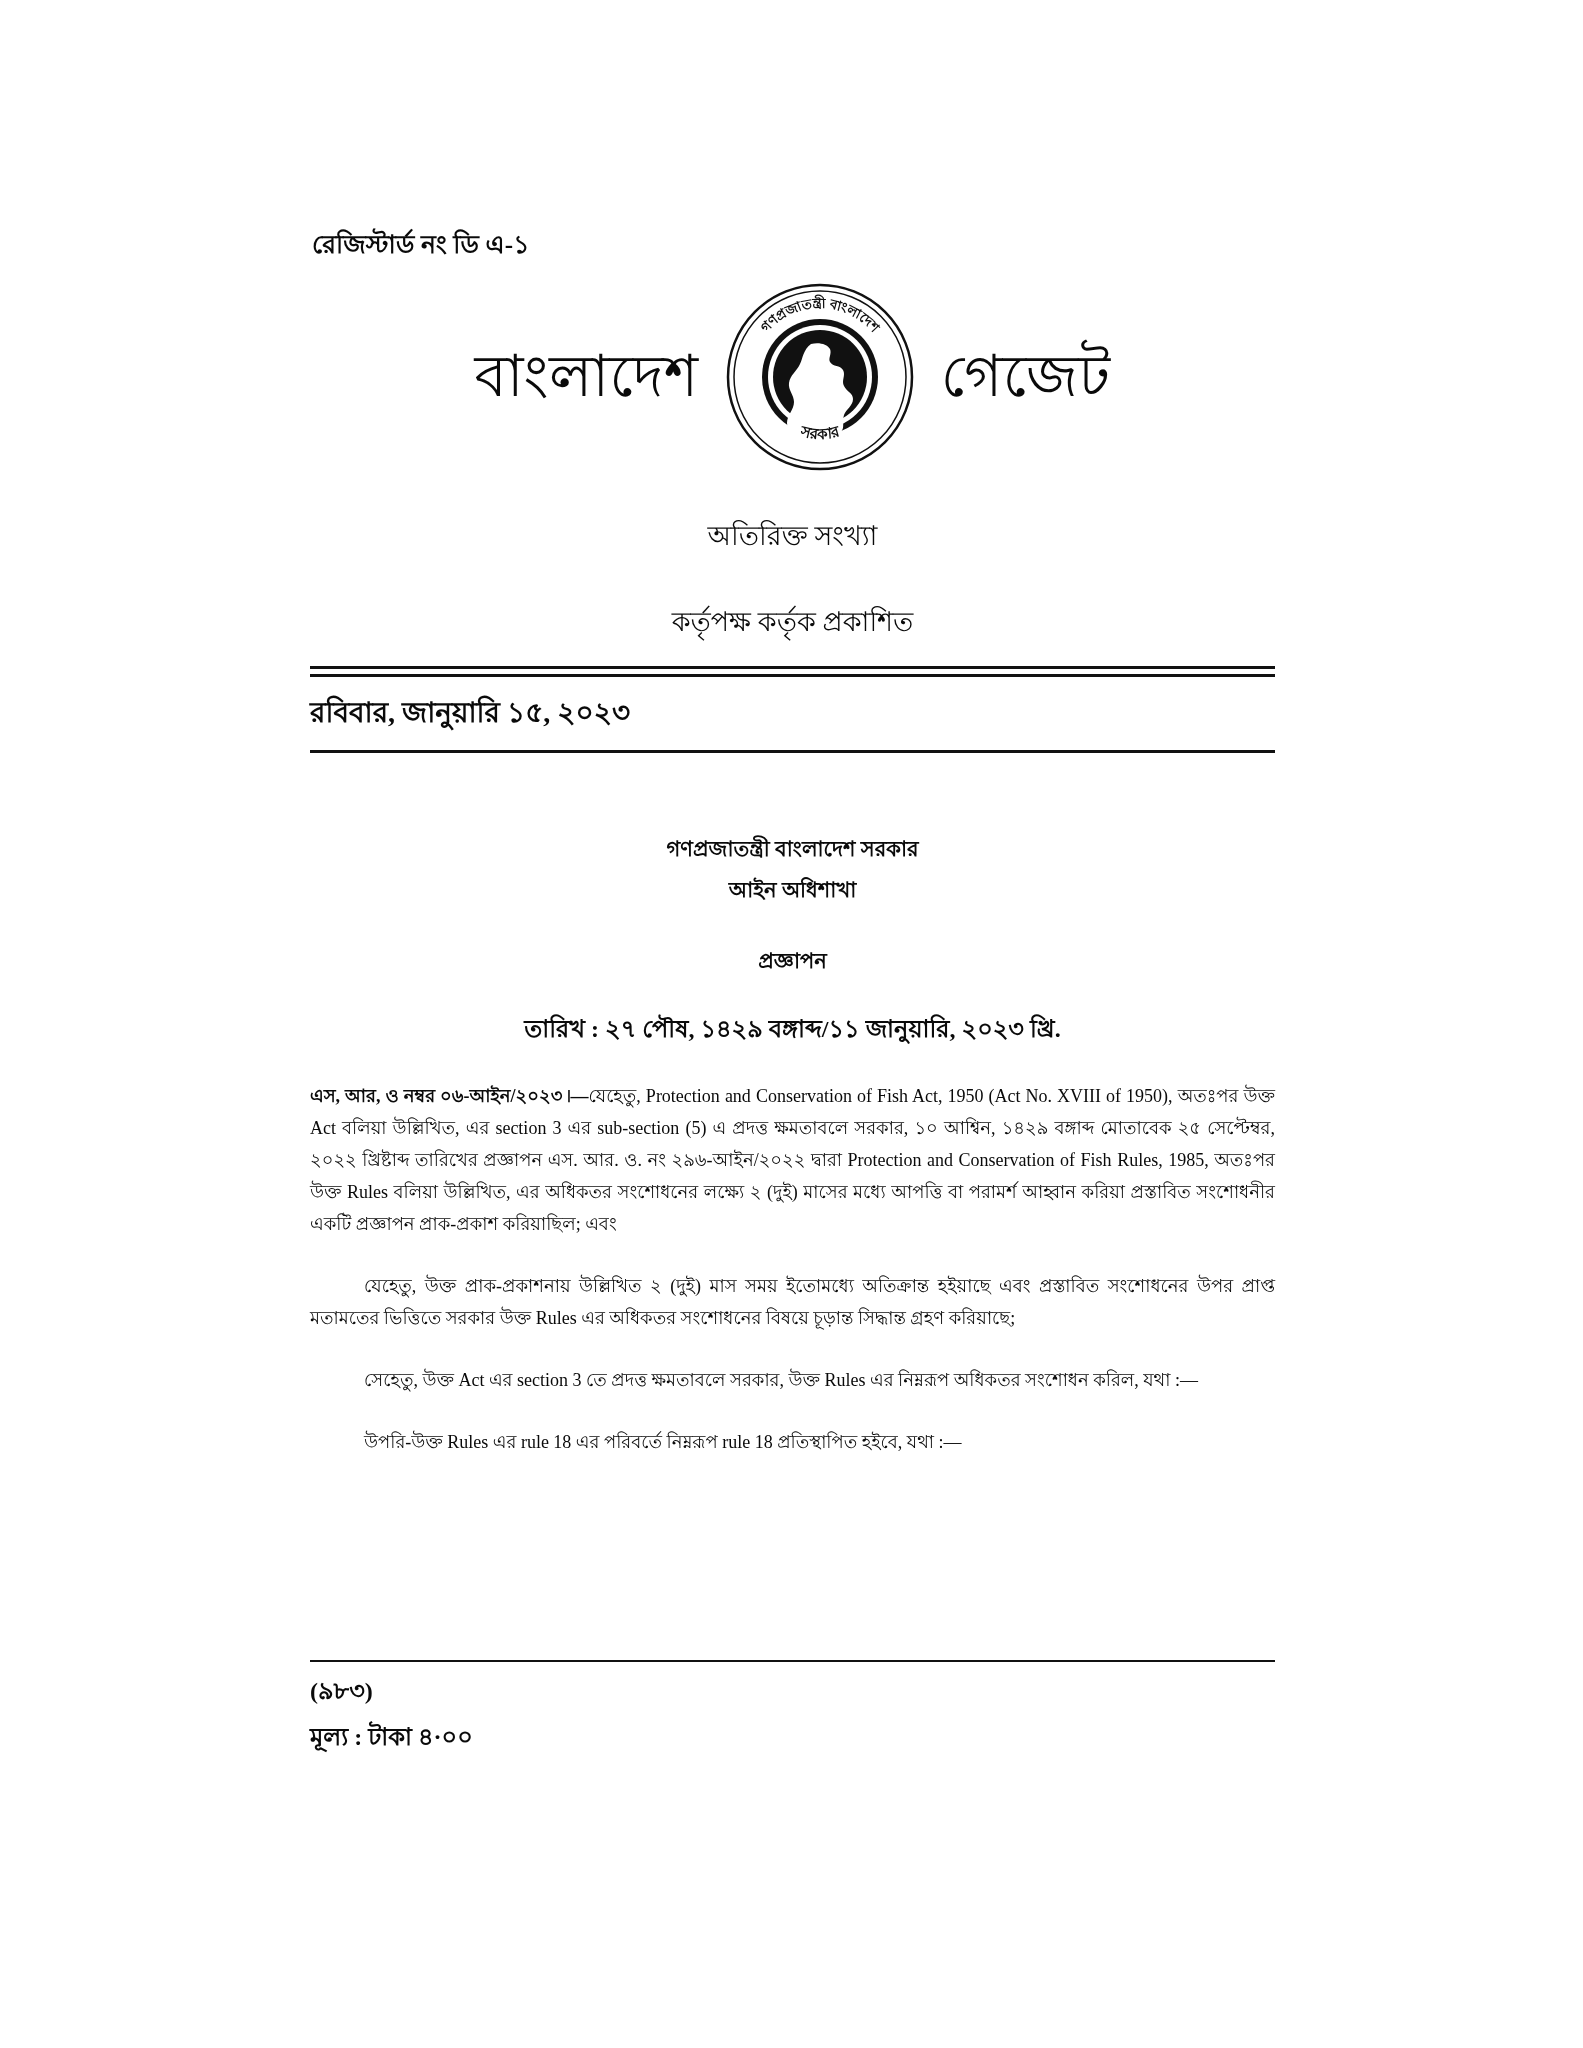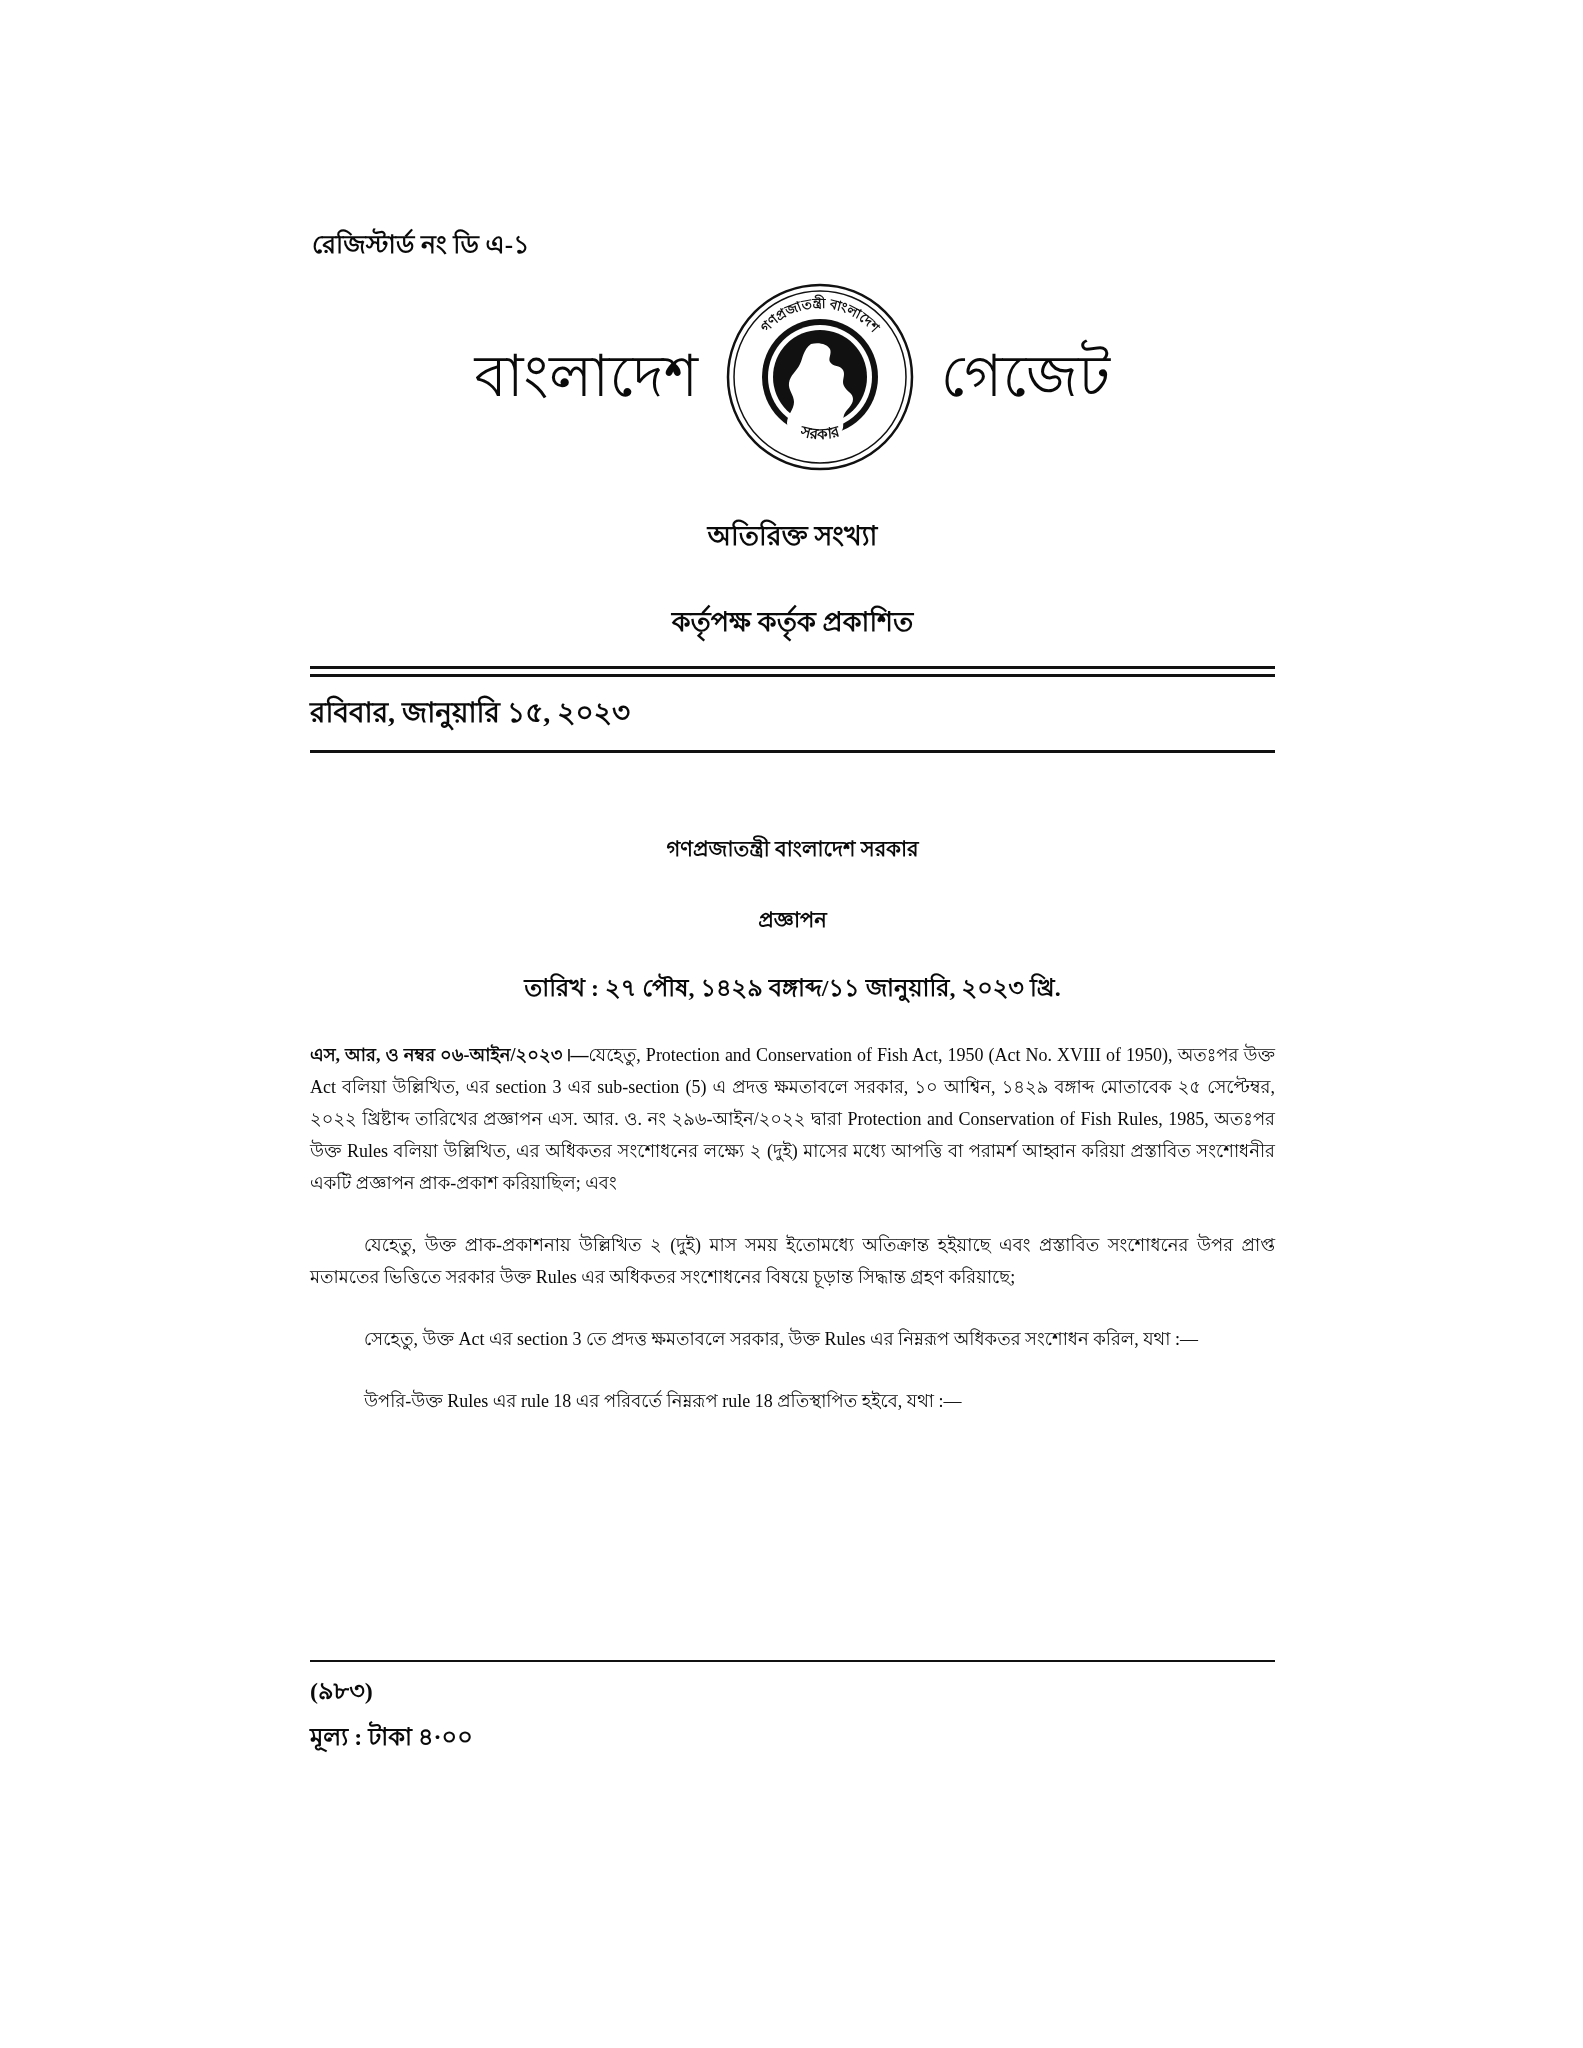--- a/index.html
+++ b/index.html
@@ -62,21 +62,21 @@
   .emblem svg { display: block; }
 
   
   .sub-lines {
     margin-top: 22px;
     text-align: center;
     line-height: 1.55;
   }
   .sub-lines div {
     font-size: 27px;
-    font-weight: 700;
+    font-weight: 400;
     margin-top: 44px;
   }
 
   .rule-double {
     margin-top: 22px;
     border-top: 3px solid #111;
     border-bottom: 3px solid #111;
     height: 5px;
   }
   .rule-single {
@@ -198,20 +198,21 @@
       <div>অতিরিক্ত সংখ্যা</div>
       <div>কর্তৃপক্ষ কর্তৃক প্রকাশিত</div>
     </div>
 
     <div class="rule-double"></div>
     <div class="date-line">রবিবার, জানুয়ারি ১৫, ২০২৩</div>
     <div class="rule-single"></div>
 
     <div class="gov-block">
       <div>গণপ্রজাতন্ত্রী বাংলাদেশ সরকার</div>
+      <div>আইন অধিশাখা</div>
     </div>
 
     <div class="notice-title">প্রজ্ঞাপন</div>
     <div class="date-ref">তারিখ : ২৭ পৌষ, ১৪২৯ বঙ্গাব্দ/১১ জানুয়ারি, ২০২৩ খ্রি.</div>
 
     <p class="para">
       <b>এস, আর, ও নম্বর ০৬-আইন/২০২৩ ৷—</b><span>যেহেতু, Protection and Conservation of Fish Act, 1950 (Act No. XVIII of 1950), অতঃপর উক্ত Act বলিয়া উল্লিখিত, এর section 3 এর sub-section (5) এ প্রদত্ত ক্ষমতাবলে সরকার, ১০ আশ্বিন, ১৪২৯ বঙ্গাব্দ মোতাবেক ২৫ সেপ্টেম্বর, ২০২২ খ্রিষ্টাব্দ তারিখের প্রজ্ঞাপন এস. আর. ও. নং ২৯৬-আইন/২০২২ দ্বারা Protection and Conservation of Fish Rules, 1985, অতঃপর উক্ত Rules বলিয়া উল্লিখিত, এর অধিকতর সংশোধনের লক্ষ্যে ২ (দুই) মাসের মধ্যে আপত্তি বা পরামর্শ আহ্বান করিয়া প্রস্তাবিত সংশোধনীর একটি প্রজ্ঞাপন প্রাক-প্রকাশ করিয়াছিল; এবং</span>
     </p>
 
     <p class="para indent">যেহেতু, উক্ত প্রাক-প্রকাশনায় উল্লিখিত ২ (দুই) মাস সময় ইতোমধ্যে অতিক্রান্ত হইয়াছে এবং প্রস্তাবিত সংশোধনের উপর প্রাপ্ত মতামতের ভিত্তিতে সরকার উক্ত Rules এর অধিকতর সংশোধনের বিষয়ে চূড়ান্ত সিদ্ধান্ত গ্রহণ করিয়াছে;</p>

